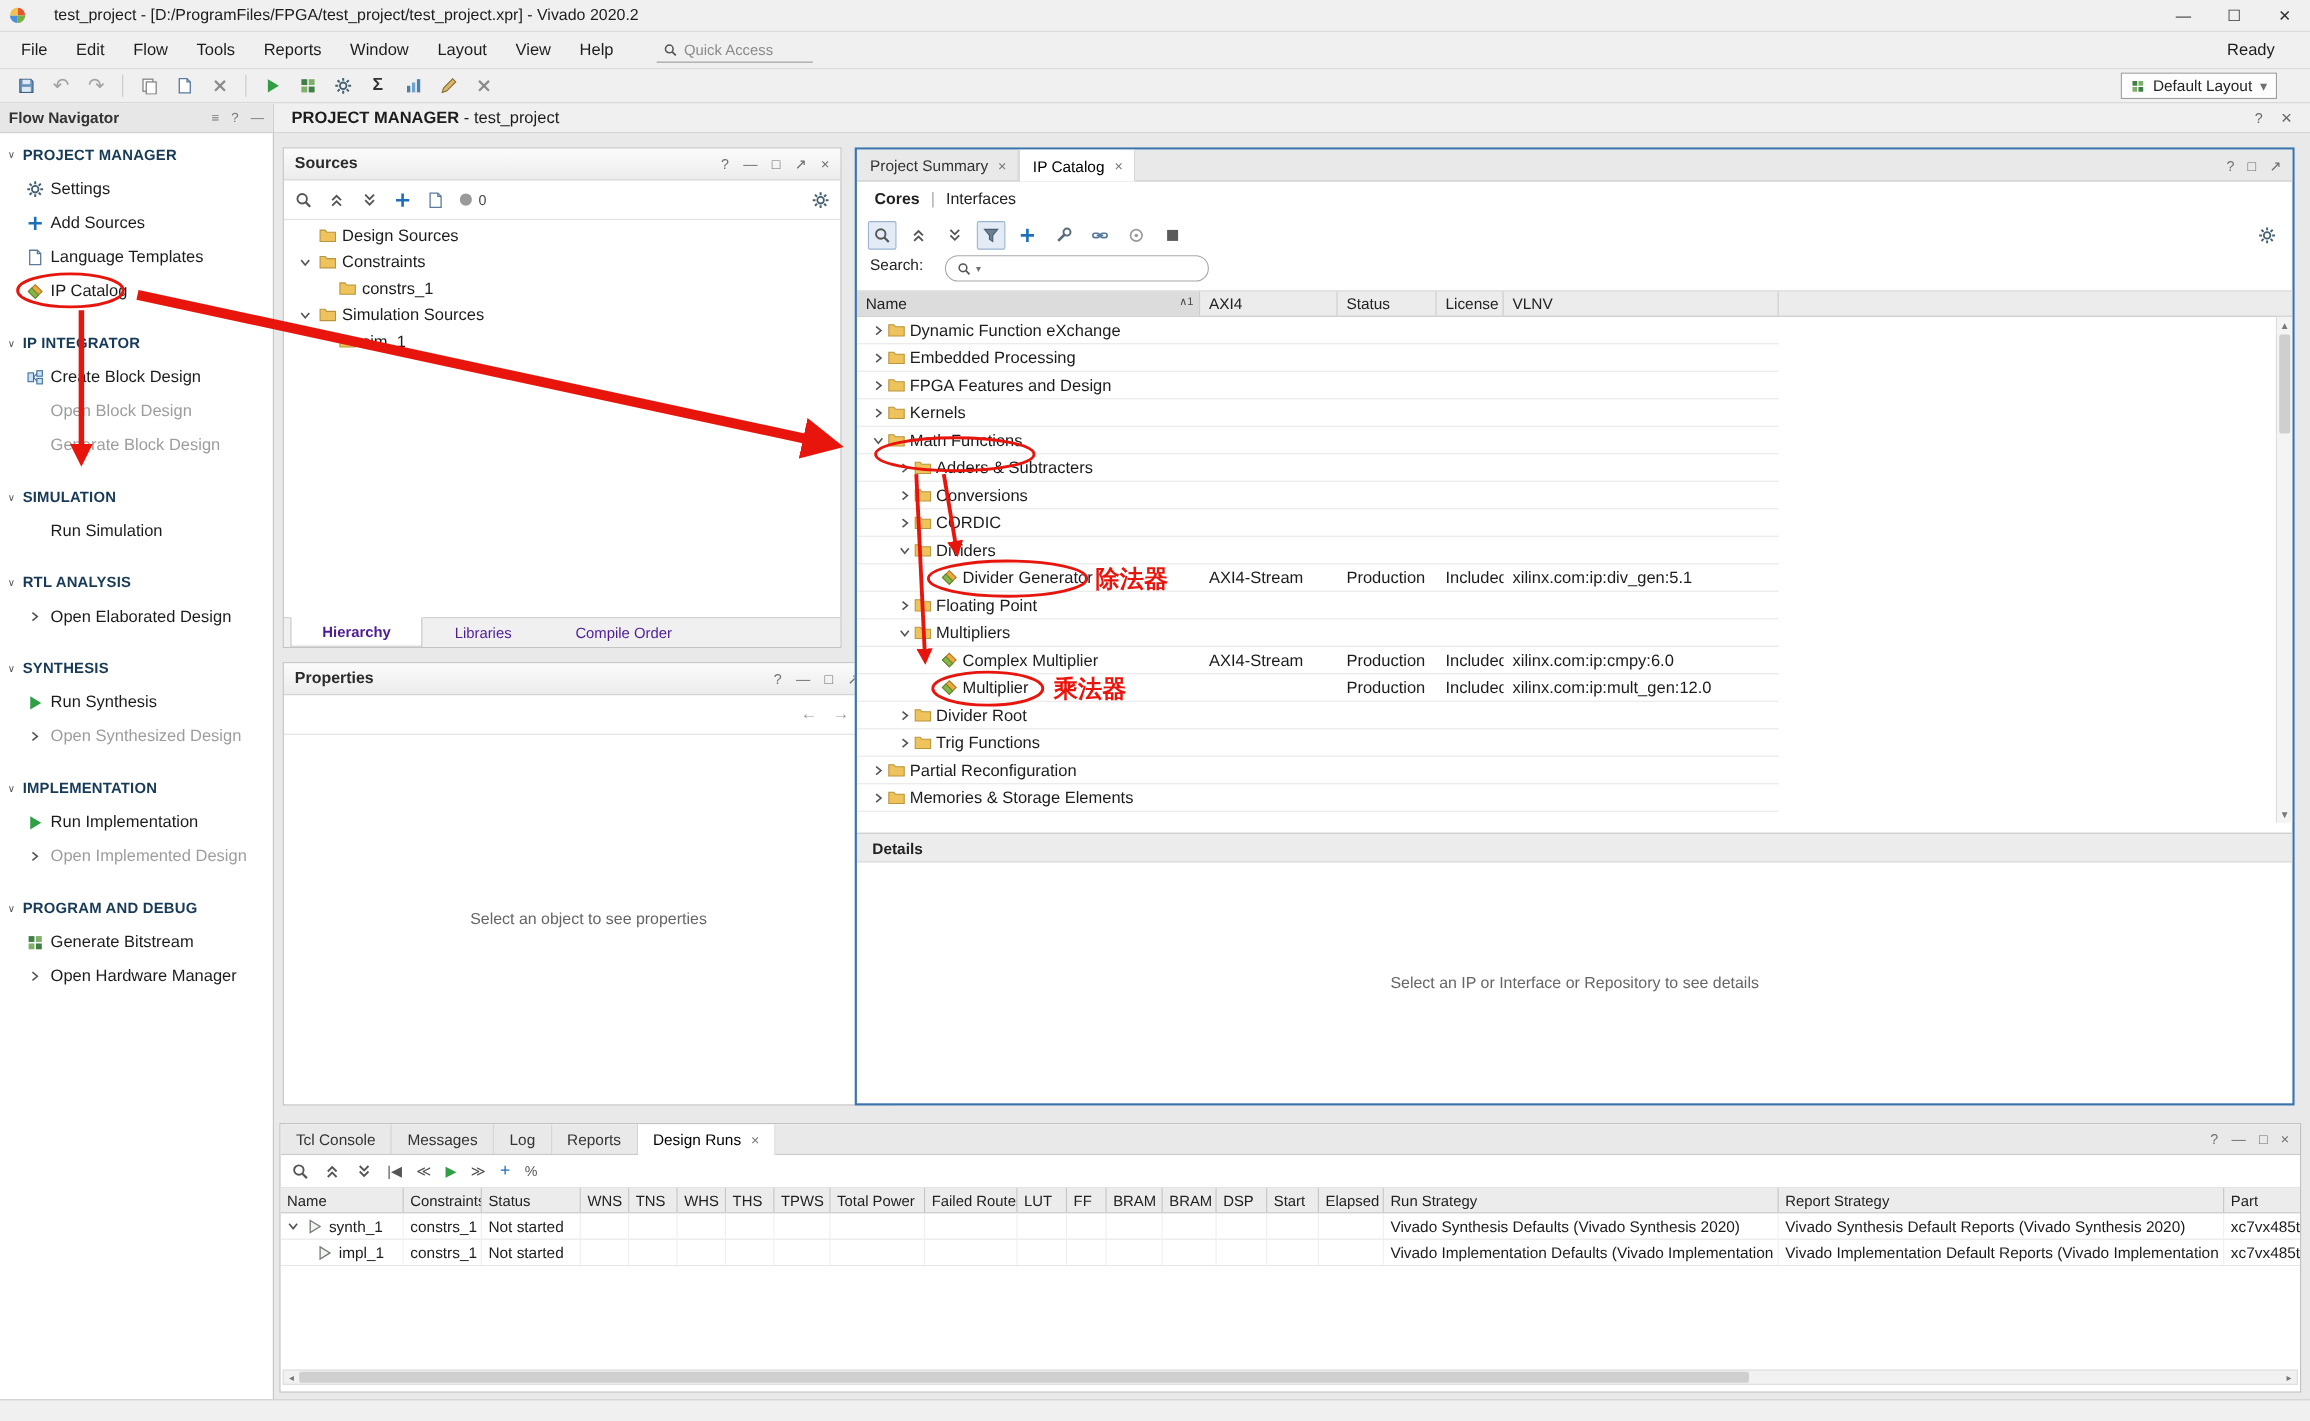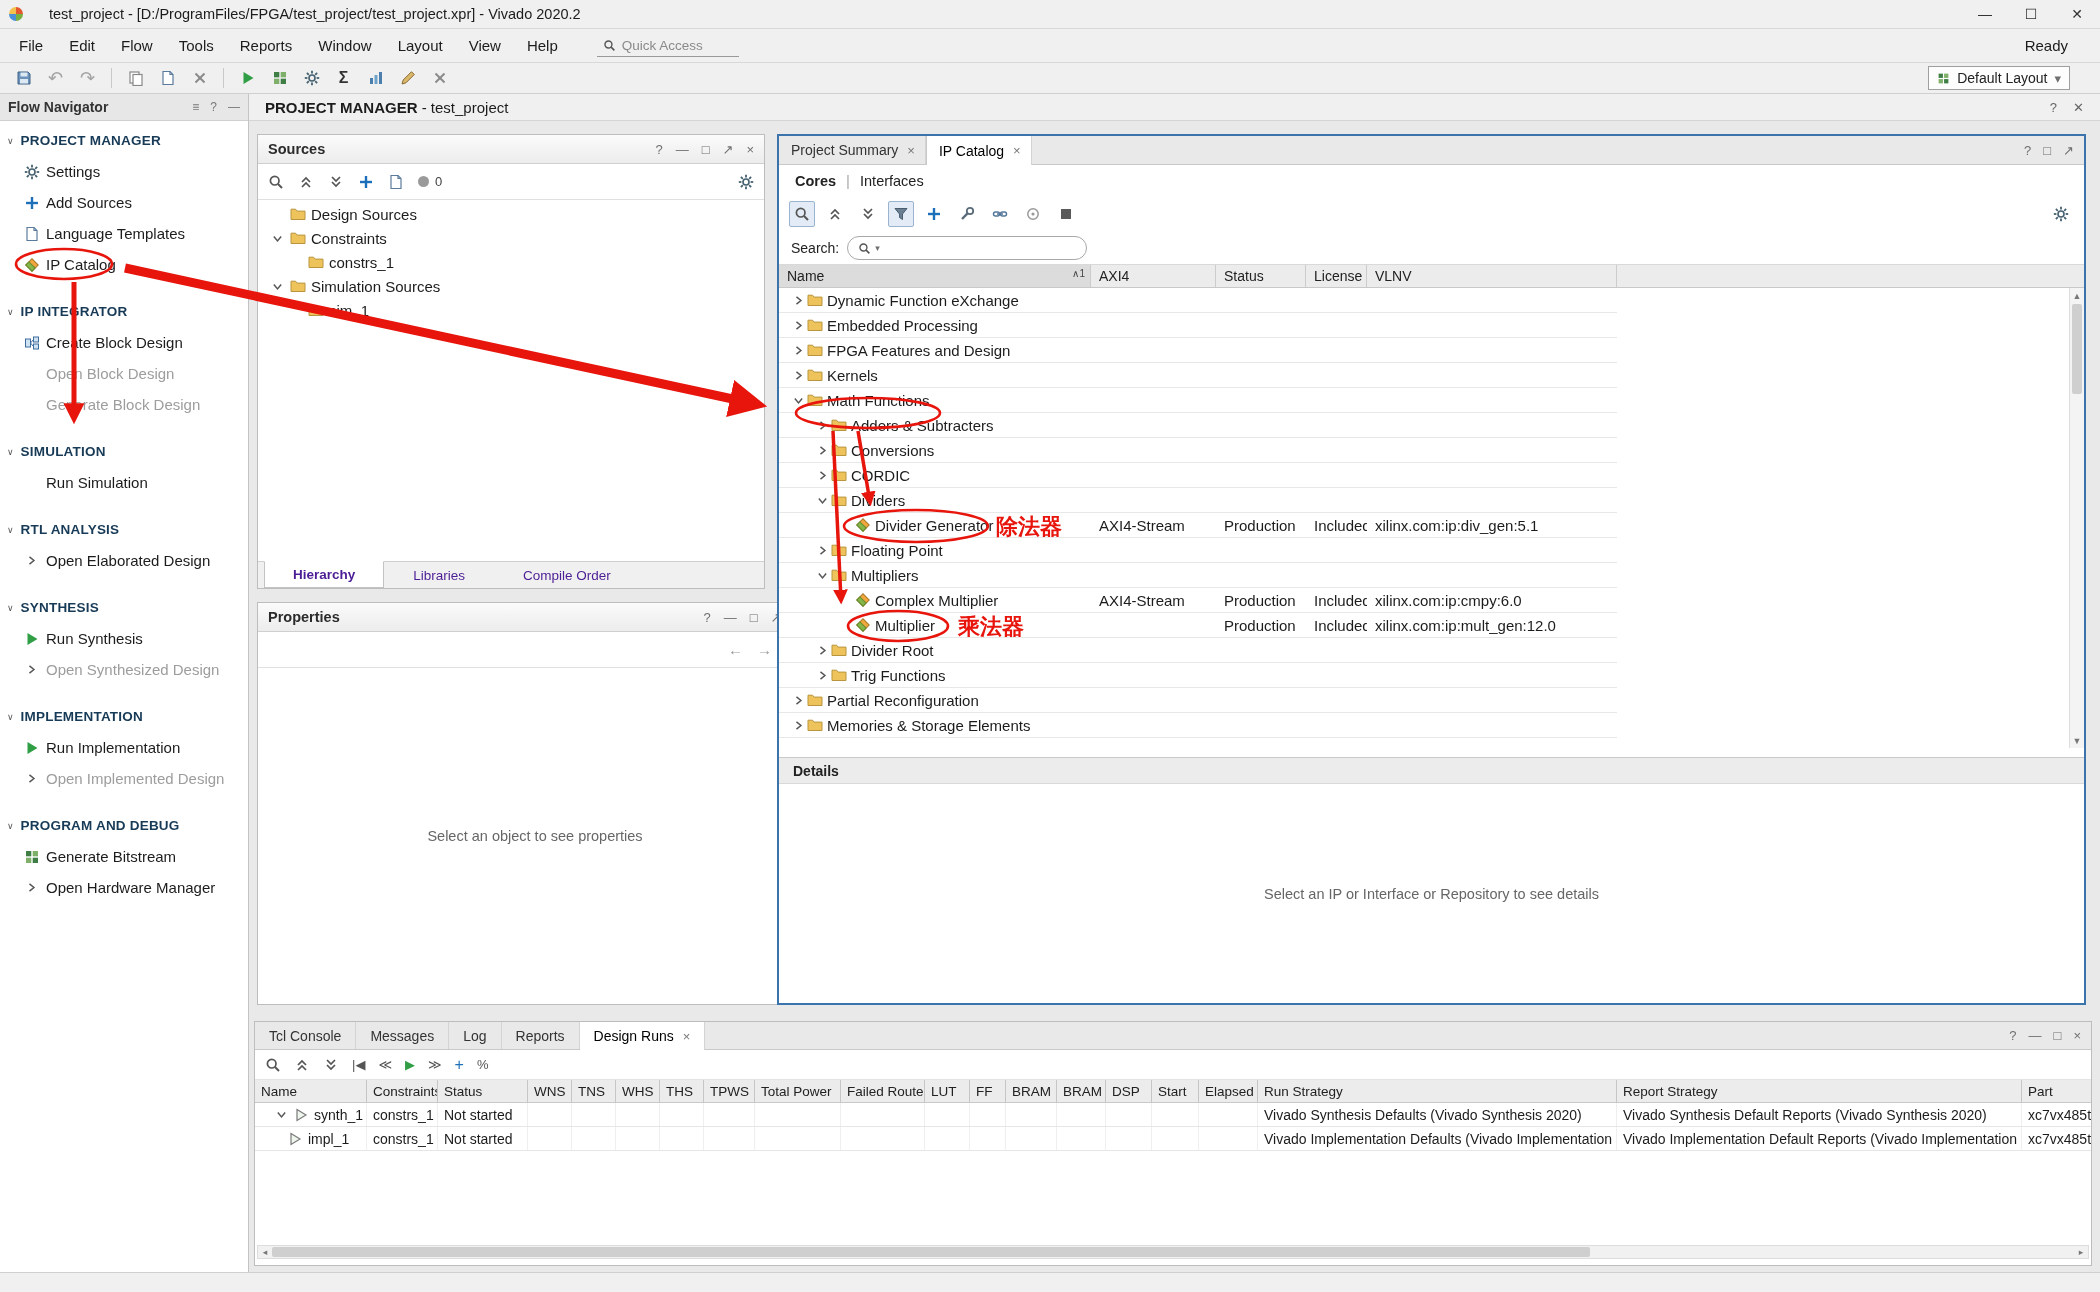--- a/index.html
+++ b/index.html
@@ -76,21 +76,21 @@
   .doc-tab.active{background:#fff;border-left:1px solid #c9c9c9;color:#000;margin-bottom:-1px}
   .tab-x{color:#777;font-size:13px}
   #ip-tab-icons{margin-left:auto;display:flex;align-items:center;gap:12px;padding-right:10px;color:#6f6f6f;font-size:13px}
   #ip-subnav{height:31px;display:flex;align-items:center;gap:10px;padding:0 16px;flex:none}
   .ip-view{font-size:14.5px;color:#222}
   .ip-view.active{font-weight:bold}
   .vsep{color:#aaa}
   #ip-toolbar{height:36px;display:flex;align-items:center;gap:7px;padding:0 10px;flex:none}
   .ip-tbtn{width:26px;height:26px;display:flex;align-items:center;justify-content:center;border:1px solid transparent;border-radius:2px}
   .ip-tbtn.pressed{border:1px solid #9ab4d0;background:#e3ecf6}
-  #ip-searchrow{height:32px;display:flex;align-items:center;gap:8px;padding:0 12px;flex:none}
+  #ip-searchrow{height:32px;display:flex;gap:20px;padding:0 12px;flex:none}
   #ip-search-label{font-size:14px;color:#222}
   #ip-search-box{width:240px;height:24px;border:1px solid #a8a8a8;border-radius:12px;background:#fff;display:flex;align-items:center;gap:4px;padding:0 10px;color:#8a8a8a}
   #ip-table-header{height:24px;background:#ececec;border-top:1px solid #d9d9d9;border-bottom:1px solid #c9c9c9;display:flex;flex:none}
   .iph{display:flex;align-items:center;padding:0 8px;font-size:14px;color:#222;border-right:1px solid #cccccc;position:relative}
   .iph.first{background:#dcdcdc}
   .sort-ind{position:absolute;right:5px;top:3px;font-size:10px;color:#444}
   #ip-rows{flex:none}
   .iprow{height:25px;display:flex;border-bottom:1px solid #e8e8e8;width:838px}
   .ipc{display:flex;align-items:center;padding:0 8px;font-size:15px;overflow:hidden;white-space:nowrap}
   .ipc.name{padding:0}
@@ -1142,21 +1142,21 @@
       <div class="bph" style="width:49px">BRAM</div>
       <div class="bph" style="width:46px">DSP</div>
       <div class="bph" style="width:47px">Start</div>
       <div class="bph" style="width:59px">Elapsed</div>
       <div class="bph" style="width:359px">Run Strategy</div>
       <div class="bph" style="width:405px">Report Strategy</div>
       <div class="bph" style="width:70px">Part</div>
     </div>
   <div id="bp-rows">
       <div class="bprow">
-    <div class="bpc" style="width:112px;padding-left:20px;gap:5px">
+    <div class="bpc" style="width:112px;padding-left:5px;gap:5px">
           <svg class="ic ic-s">
             <use href="#sym-chev-d"></use>
           </svg>
           <svg class="ic ">
             <use href="#sym-play-o"></use>
           </svg>
           <span>synth_1</span>
         </div>
     <div class="bpc" style="width:71px">constrs_1</div>
         <div class="bpc" style="width:90px">Not started</div>

